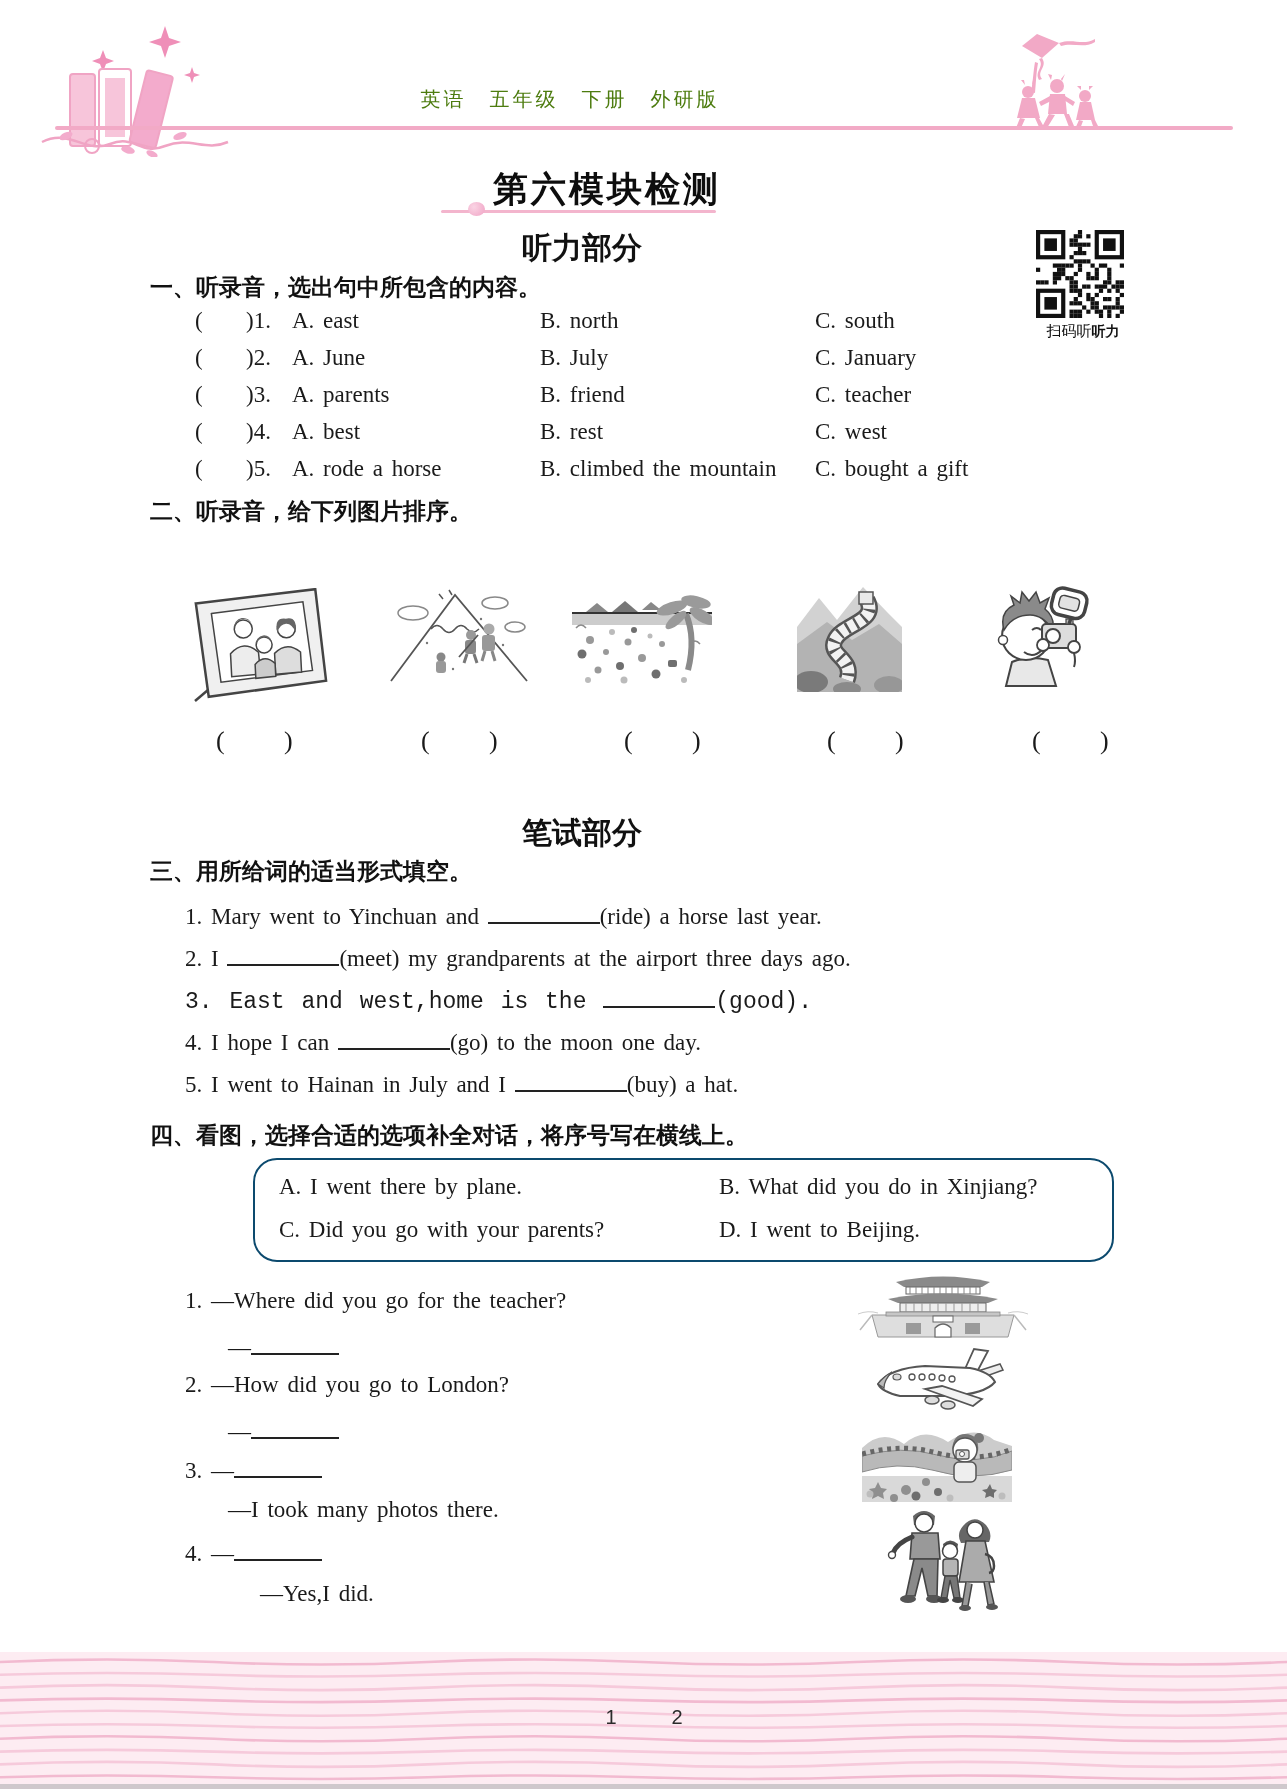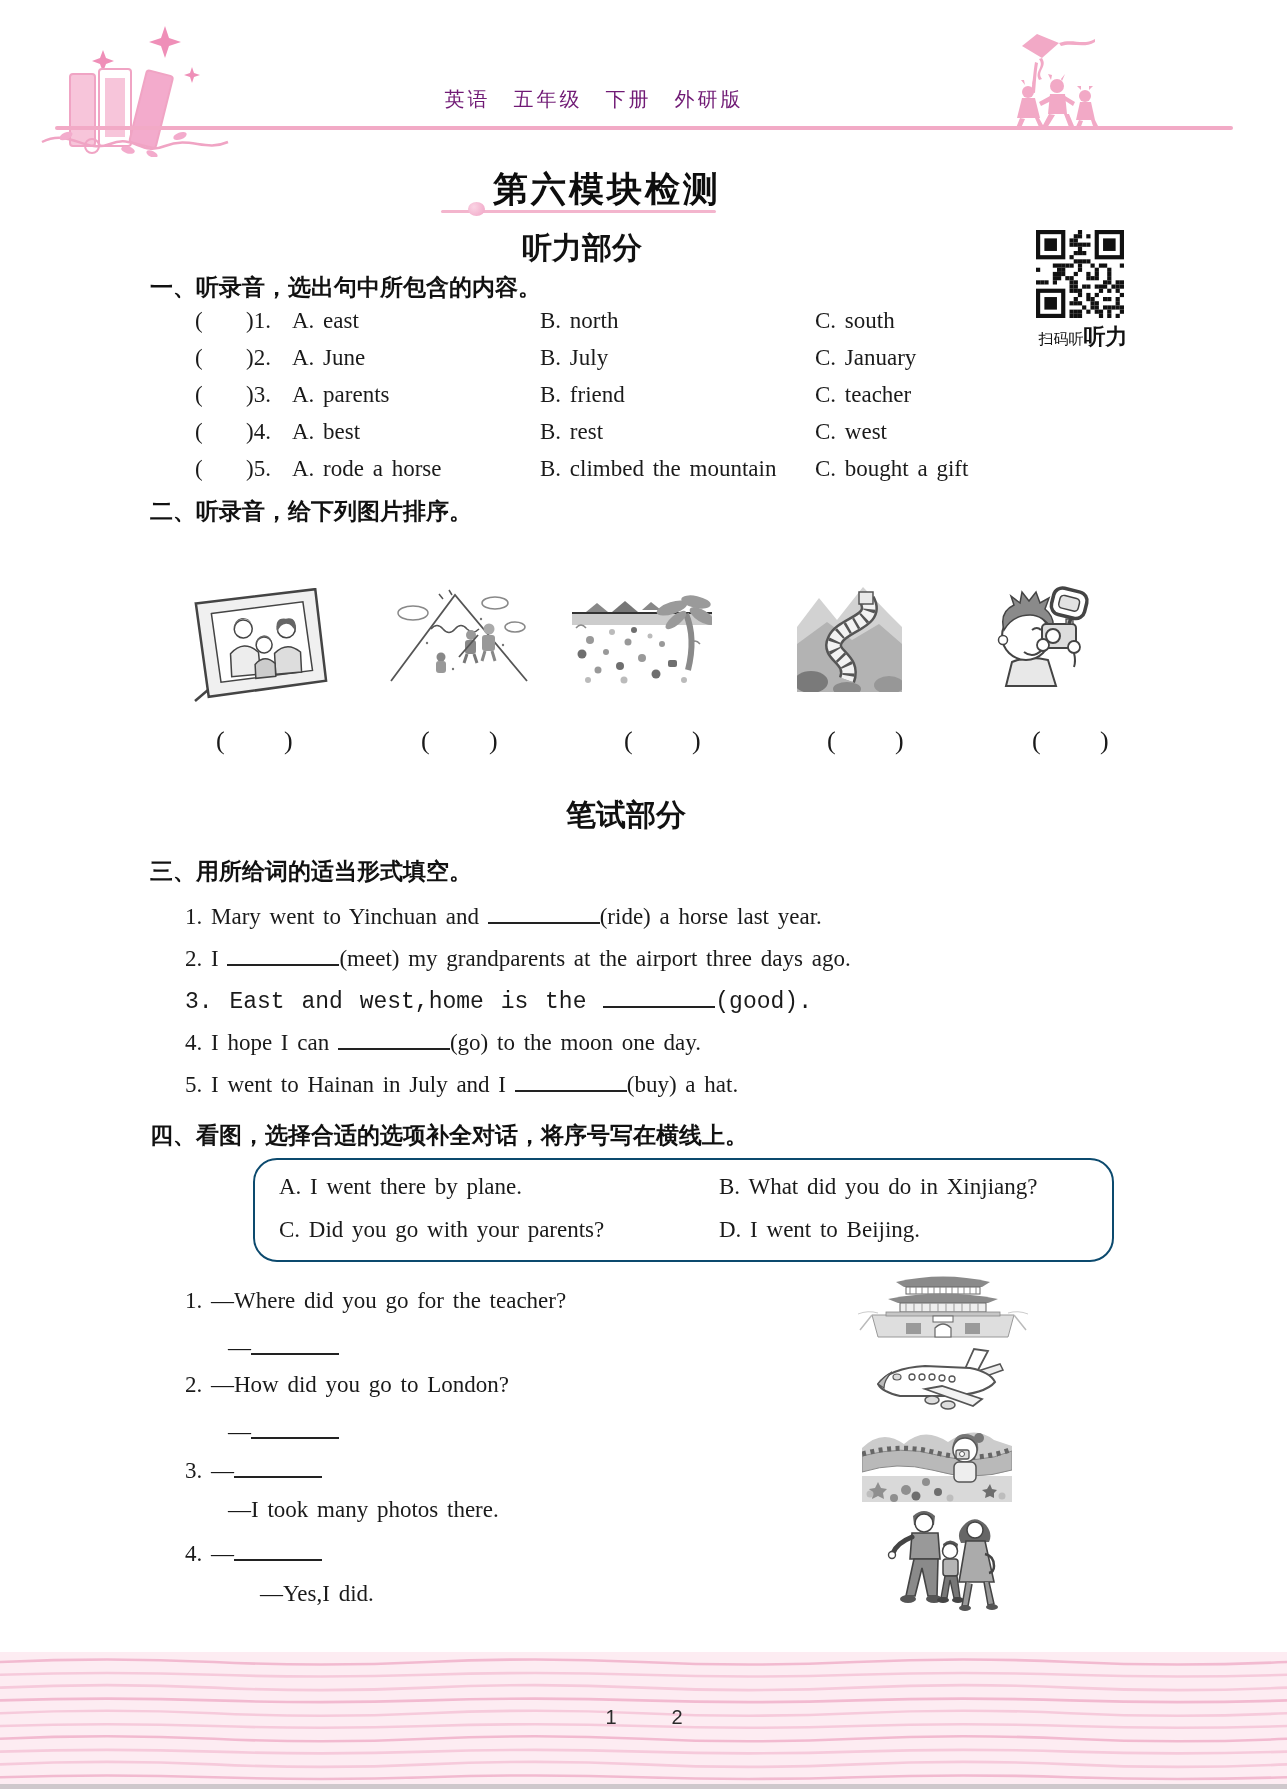--- a/index.html
+++ b/index.html
@@ -1,21 +1,21 @@
 <!DOCTYPE html>
 <html><head>
 <meta charset="utf-8">
 <style>
   html,body{margin:0;padding:0;background:#ffffff;}
   .page{position:relative;width:1287px;height:1789px;background:#ffffff;overflow:hidden;
         font-family:"Liberation Serif","DejaVu Serif",serif;color:#1a1a1a;}
   .abs{position:absolute;}
   .serif{font-family:"Liberation Serif","DejaVu Serif",serif;font-size:23px;word-spacing:3px;white-space:nowrap;}
   .hei{font-family:"Liberation Sans","DejaVu Sans",sans-serif;font-weight:bold;color:#111;white-space:nowrap;}
-  .edition{top:86px;left:0;width:1140px;text-align:center;font-size:20px;letter-spacing:3px;color:#701a75;padding-left:24px;}
+  .edition{top:86px;left:0;width:1140px;text-align:center;font-size:20px;letter-spacing:3px;color:#4d7c0f;}
   .header-rule{top:126px;left:55px;width:1178px;height:4px;background:#f2aac6;border-radius:2px;}
   .doc-title{top:166px;left:0;width:1214px;text-align:center;font-size:35px;font-weight:bold;letter-spacing:3px;color:#0d0d0d;}
   .title-rule{top:210px;left:441px;width:275px;height:3px;background:#f3b5cd;border-radius:2px;}
   .title-dot{top:202px;left:468px;width:17px;height:14px;border-radius:50%;
              background:radial-gradient(circle at 35% 35%, #fad4e4, #f0a2c4);}
   .part-label{left:0;width:1164px;text-align:center;font-size:30px;}
   .sec-head{left:150px;font-size:23px;}
   .opt-row{left:0;top:0;width:100%;height:32px;}
   .opt-row span{position:absolute;}
   .c-open{left:195px;}
@@ -26,21 +26,21 @@
   .paren-big{font-size:26px;}
   .blank{display:inline-block;border-bottom:2px solid #222;height:20px;vertical-align:baseline;}
   .blank-lg{width:112px;}
   .blank-sm{width:88px;}
   .opt-box{left:253px;top:1158px;width:857px;height:100px;border:2px solid #0c4a6e;border-radius:24px;}
   .opt-box span{position:absolute;white-space:nowrap;}
   .ob-a{left:24px;top:14px;}  .ob-b{left:464px;top:14px;}
   .ob-c{left:24px;top:57px;}  .ob-d{left:464px;top:57px;}
   .qr-caption{top:322px;left:1020px;width:126px;text-align:center;font-size:15px;
               font-family:"Liberation Sans","DejaVu Sans",sans-serif;color:#111;white-space:nowrap;}
-  .qr-caption b{font-size:22px;}
+  .qr-caption b{font-size:14px;}
   .pagenum{font-family:"Liberation Sans","DejaVu Sans",sans-serif;font-size:20px;color:#2b2b2b;}
   svg{display:block;}
 </style>
 </head>
 <body>
 
 <div class="page">
 
   <div class="abs" style="left:40px;top:22px;">
     <svg width="190" height="135" viewBox="0 0 190 135">
@@ -390,21 +390,21 @@
   <div class="abs serif paren-big" style="left:284px;top:726px;">)</div>
   <div class="abs serif paren-big" style="left:421px;top:726px;">(</div>
   <div class="abs serif paren-big" style="left:489px;top:726px;">)</div>
   <div class="abs serif paren-big" style="left:624px;top:726px;">(</div>
   <div class="abs serif paren-big" style="left:692px;top:726px;">)</div>
   <div class="abs serif paren-big" style="left:827px;top:726px;">(</div>
   <div class="abs serif paren-big" style="left:895px;top:726px;">)</div>
   <div class="abs serif paren-big" style="left:1032px;top:726px;">(</div>
   <div class="abs serif paren-big" style="left:1100px;top:726px;">)</div>
 
-  <div class="abs part-label hei" style="top:795px;padding-left:44px;">笔试部分</div>
+  <div class="abs part-label hei" style="top:813px;">笔试部分</div>
   <div class="abs sec-head hei" style="top:856px;">三、用所给词的适当形式填空。</div>
 
   <div class="abs serif" style="left:185px;top:902px;">
     <span>1.</span>
     <span>Mary went to Yinchuan and</span>
     <span class="blank blank-lg"></span><span>(ride)</span><span> a horse last year.</span>
   </div>
   <div class="abs serif" style="left:185px;top:944px;">
     <span>2.</span>
     <span>I</span>

